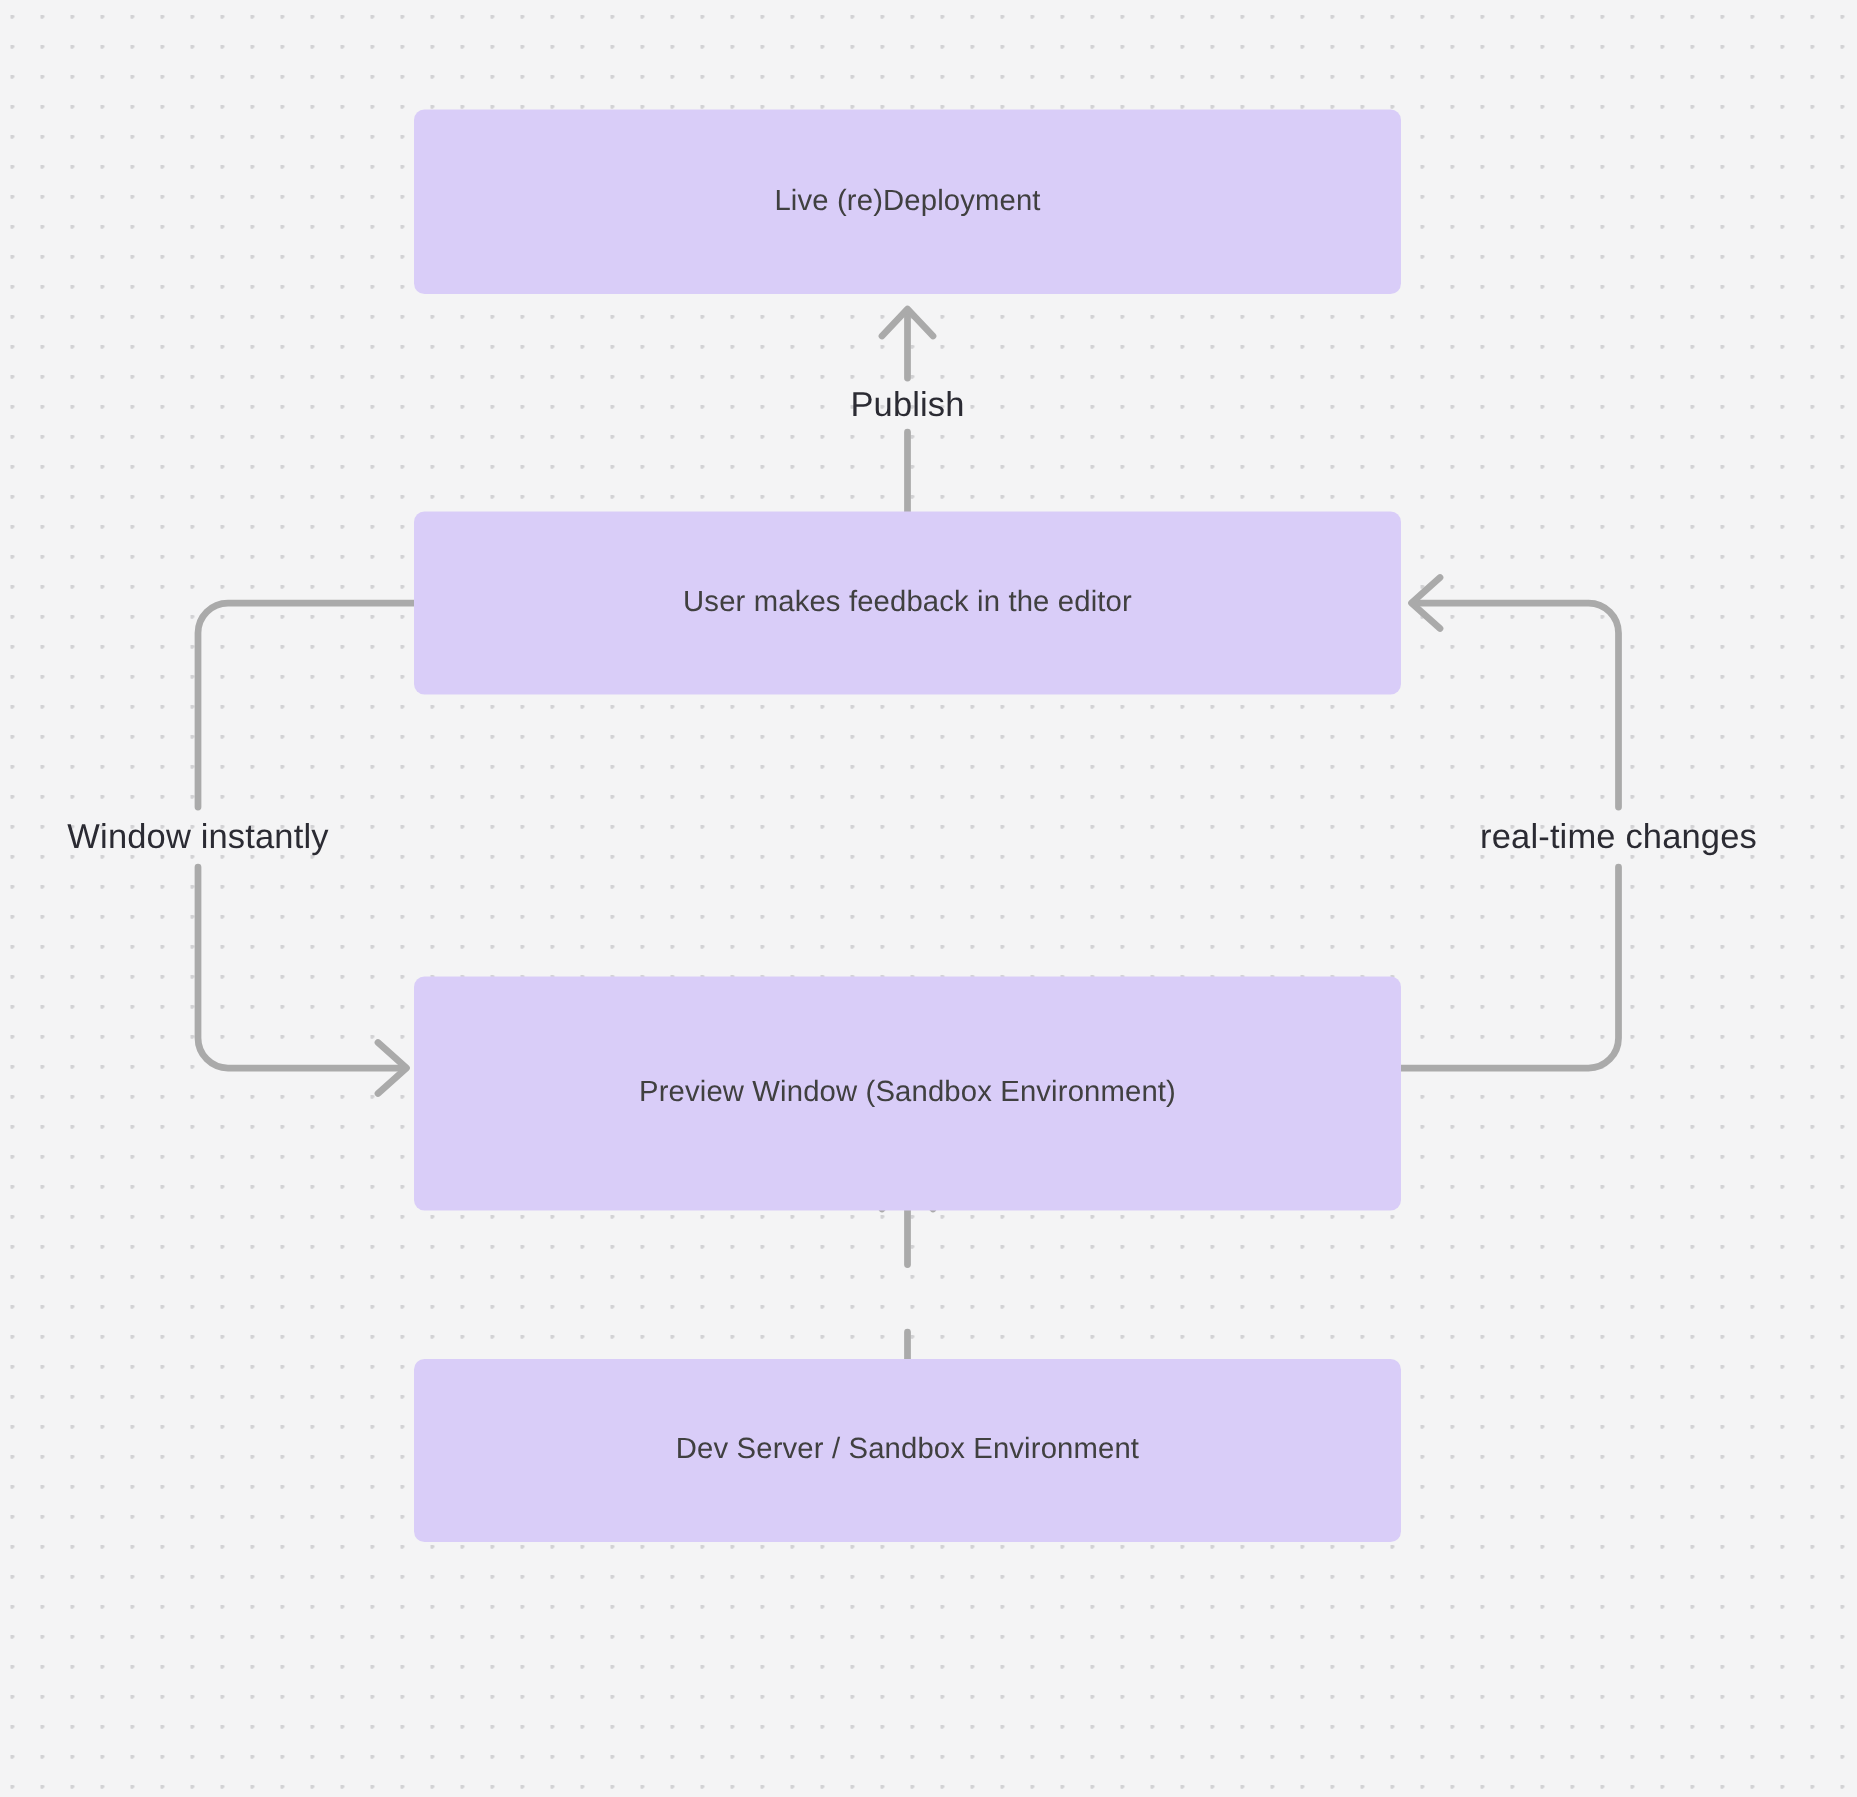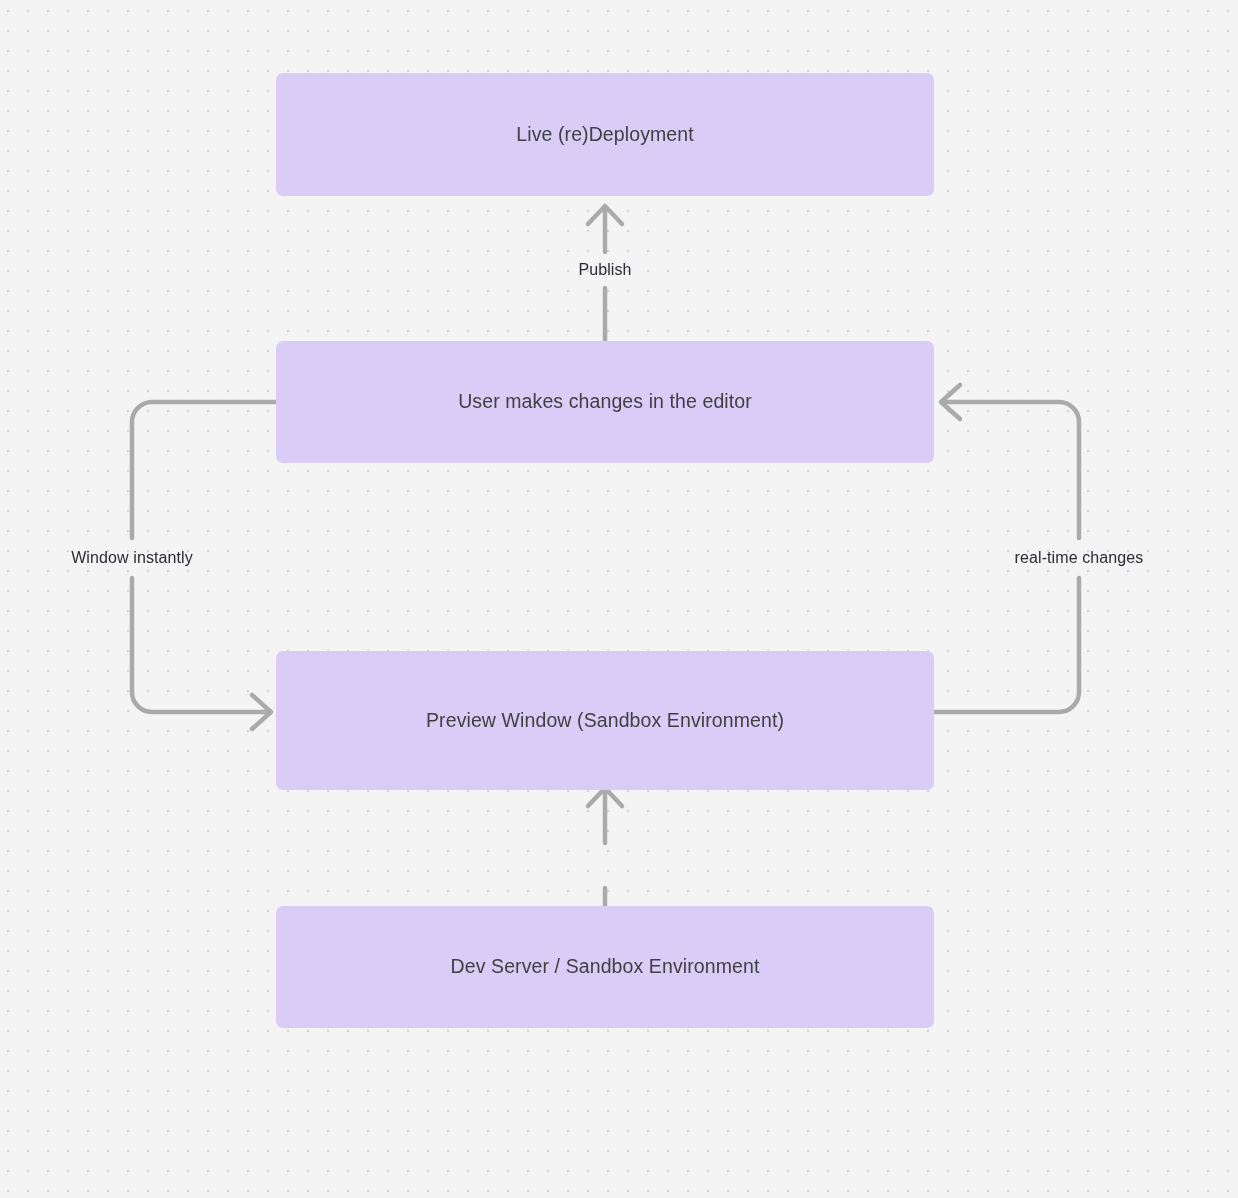--- a/index.html
+++ b/index.html
@@ -44,21 +44,21 @@
   }
   .node-label {
     font-size: 19.5px;
     line-height: 1.3;
     color: #404040;
     letter-spacing: 0.1px;
     padding: 0 18px;
   }
   .edge-label {
     position: absolute;
-    font-size: 16px;
+    font-size: 23px;
     color: #2b2b33;
     letter-spacing: 0.1px;
     white-space: nowrap;
     transform: translate(-50%, -50%);
     background: transparent;
     padding: 0 4px;
   }
 </style>
 </head>
 <body>
@@ -93,24 +93,24 @@
         <path d="M 588 928 L 605 946 L 622 928"></path>
       </g>
     </g>
   </svg>
 
   <div class="node" style="left:276px; top:73px; width:658px; height:123px;">
     <span class="node-label">Live (re)Deployment</span>
   </div>
 
   <div class="node" style="left:276px; top:341px; width:658px; height:122px;">
-    <span class="node-label">User makes changes in the editor</span>
+    <span class="node-label">User makes feedback in the editor</span>
   </div>
 
-  <div class="node" style="left:276px; top:651px; width:658px; height:139px;">
+  <div class="node" style="left:276px; top:651px; width:658px; height:156px;">
     <span class="node-label">Preview Window (Sandbox Environment)</span>
   </div>
 
   <div class="node" style="left:276px; top:906px; width:658px; height:122px;">
     <span class="node-label">Dev Server / Sandbox Environment</span>
   </div>
 
   <div class="edge-label" style="left:605px; top:270px;">Publish</div>
 
   <div class="edge-label" style="left:132px; top:558px;">Window instantly</div>

